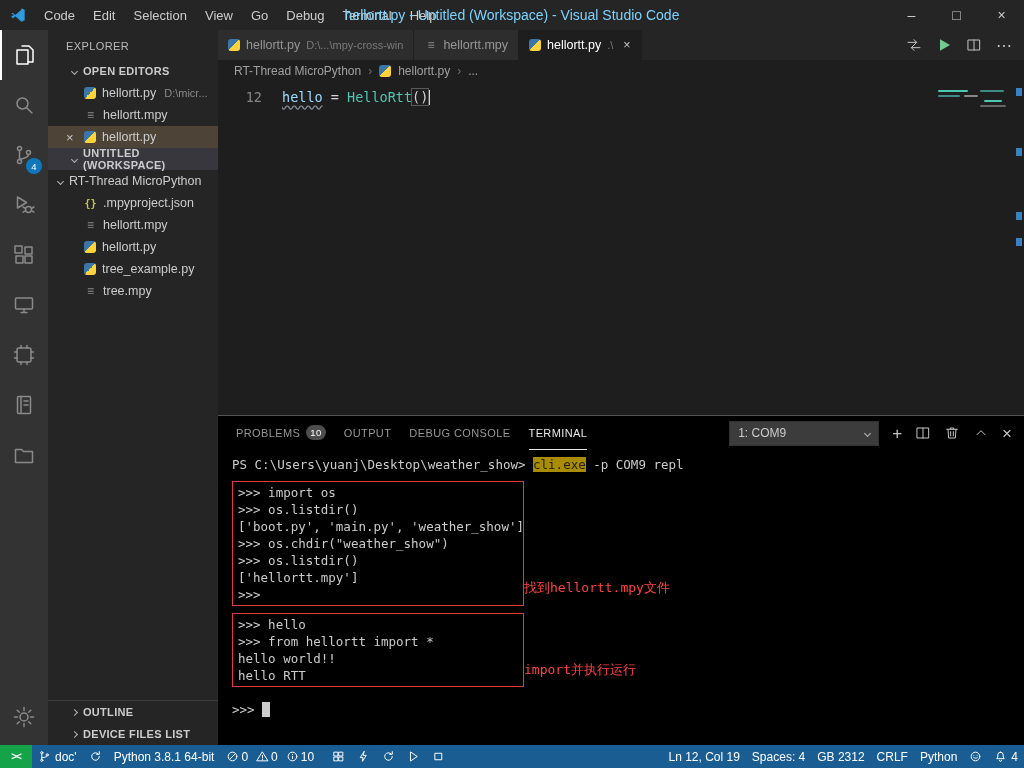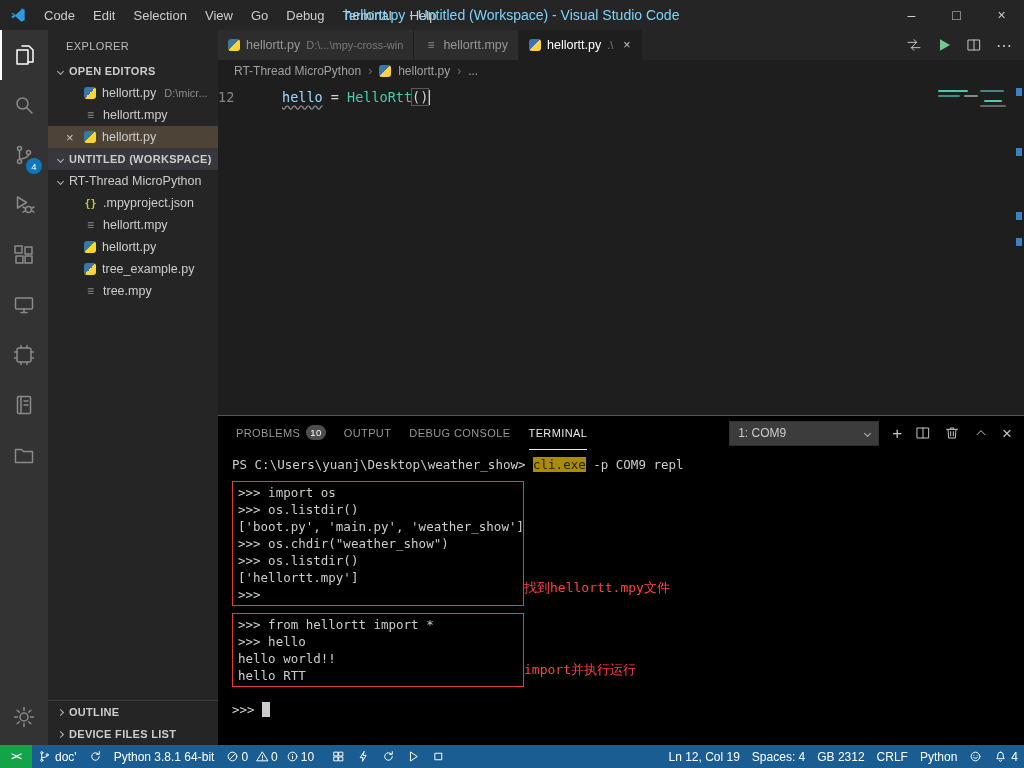--- a/index.html
+++ b/index.html
@@ -29,21 +29,21 @@
   .activitybar{position:absolute;left:0;top:30px;width:48px;height:715px;background:#333333;display:flex;flex-direction:column;align-items:center;z-index:20;}
   .ab-item{width:48px;height:50px;display:flex;align-items:center;justify-content:center;position:relative;}
   .ab-item.active{border-left:2px solid #ffffff;}
   .ab-item.active .ico{stroke:#ffffff;}
   .ab-badge{position:absolute;right:6px;bottom:6px;min-width:16px;height:16px;border-radius:8px;background:#1177bb;color:#ffffff;font-size:9.5px;display:flex;align-items:center;justify-content:center;padding:0 3px;}
   .ab-spacer{flex:1;}
 
   
   .sidebar{position:absolute;left:48px;top:30px;width:170px;height:715px;background:#252526;z-index:10;overflow:hidden;}
   .sb-title{padding:10px 0 8px 18px;font-size:11px;color:#bbbbbb;letter-spacing:.4px;}
-  .sec-h{display:flex;align-items:center;gap:6px;height:22px;padding-left:10px;font-size:11px;font-weight:bold;color:#cccccc;letter-spacing:.3px;}
+  .sec-h{display:flex;align-items:center;gap:6px;height:22px;padding-left:24px;font-size:11px;font-weight:bold;color:#cccccc;letter-spacing:.3px;}
   .sec-h.ws{background:#37373d;}
   .row{display:flex;align-items:center;gap:6px;height:22px;padding-left:36px;white-space:nowrap;font-size:12.5px;color:#cccccc;}
   .row .detail{color:#8a8a8a;font-size:11px;margin-left:2px;}
   .row.sel{background:#4d4337;padding-left:18px;}
   .row .x{color:#c5c5c5;font-size:13px;width:12px;}
   .row.folder{padding-left:10px;font-size:12.5px;}
   .sb-bottom{position:absolute;left:0;bottom:0;width:100%;border-top:1px solid #3c3c3c;}
   .sb-bottom .sec-h{height:22px;}
 
   
@@ -51,21 +51,21 @@
   .tabstrip{height:30px;background:#252526;display:flex;align-items:stretch;}
   .tab{display:flex;align-items:center;gap:6px;padding:0 10px;background:#2d2d2d;border-right:1px solid #1e1e1e;color:#969696;white-space:nowrap;font-size:12.5px;}
   .tab .detail{color:#7a7a7a;font-size:11px;}
   .tab.active{background:#1e1e1e;color:#ffffff;}
   .tab .x{margin-left:4px;color:#c5c5c5;}
   .ed-actions{margin-left:auto;display:flex;align-items:center;gap:14px;padding-right:12px;color:#c5c5c5;}
   .breadcrumb{height:22px;display:flex;align-items:center;gap:7px;padding-left:16px;color:#a0a0a0;font-size:12px;background:#1e1e1e;}
   .breadcrumb .sep{color:#6f6f6f;}
 
   .editor{position:relative;height:333px;background:#1e1e1e;font-family:"DejaVu Sans Mono",monospace;font-size:13.5px;}
-  .gutter{position:absolute;left:0;top:7px;width:44px;text-align:left;color:#858585;}
+  .gutter{position:absolute;left:0;top:7px;width:44px;text-align:right;color:#858585;}
   .codeline{position:absolute;left:64px;top:7px;white-space:pre;color:#d4d4d4;}
   .tok-var{color:#9cdcfe;text-decoration:underline;text-decoration-style:wavy;text-decoration-color:#8a8f98;text-underline-offset:3px;}
   .tok-call{color:#4ec9b0;}
   .tok-paren{outline:1px solid #5a5a5a;}
   .caret{display:inline-block;width:1.5px;height:15px;background:#d4d4d4;vertical-align:text-bottom;}
   .minimap{position:absolute;right:14px;top:4px;width:76px;height:40px;}
   .minimap div{position:absolute;height:2px;border-radius:1px;}
   .ruler-mark{position:absolute;right:2px;width:6px;height:8px;background:#3b82c4;}
 
   
@@ -367,22 +367,22 @@
         <div class="t-line">&gt;&gt;&gt; import os</div>
         <div class="t-line">&gt;&gt;&gt; os.listdir()</div>
         <div class="t-line">['boot.py', 'main.py', 'weather_show']</div>
         <div class="t-line">&gt;&gt;&gt; os.chdir("weather_show")</div>
         <div class="t-line">&gt;&gt;&gt; os.listdir()</div>
         <div class="t-line">['hellortt.mpy']</div>
         <div class="t-line">&gt;&gt;&gt;</div>
       </div>
 
       <div class="t-box b2">
+        <div class="t-line">&gt;&gt;&gt; hello</div>
         <div class="t-line">&gt;&gt;&gt; from hellortt import *</div>
-        <div class="t-line">&gt;&gt;&gt; hello</div>
         <div class="t-line">hello world!!</div>
         <div class="t-line">hello RTT</div>
       </div>
 
       <div class="t-final">
         <span>&gt;&gt;&gt;</span>
         <span class="t-cursor"></span>
       </div>
 
       <div class="t-ann" style="top:129px;">找到hellortt.mpy文件</div>

